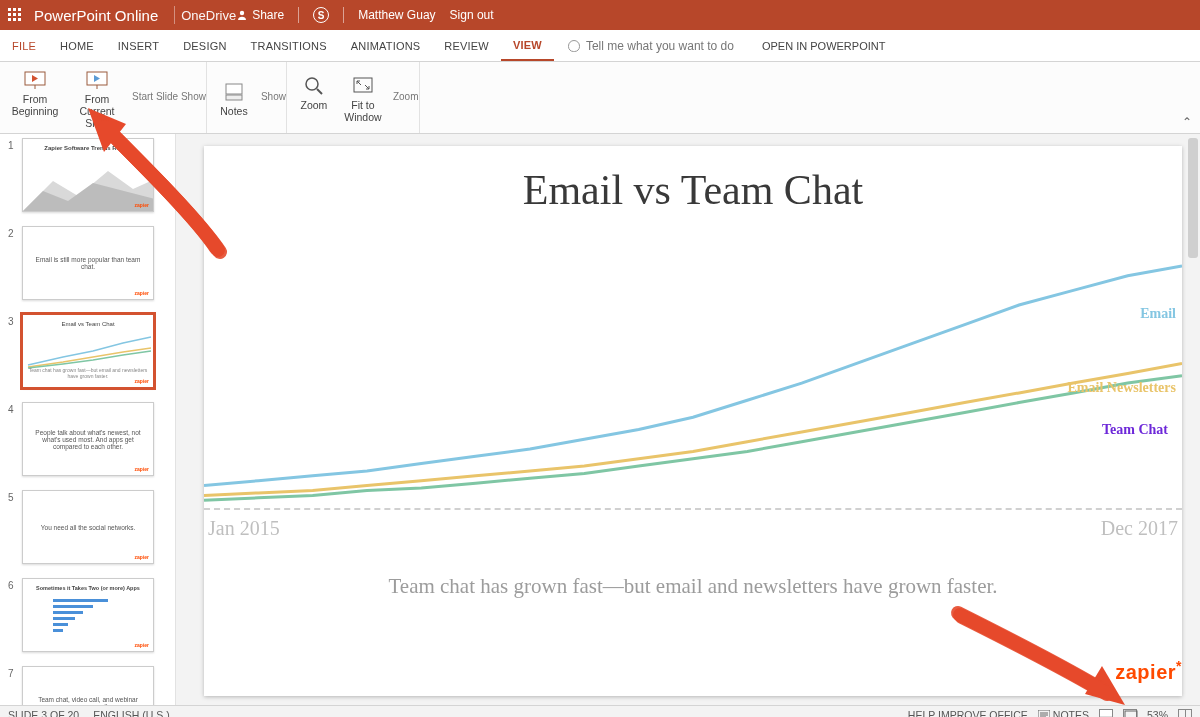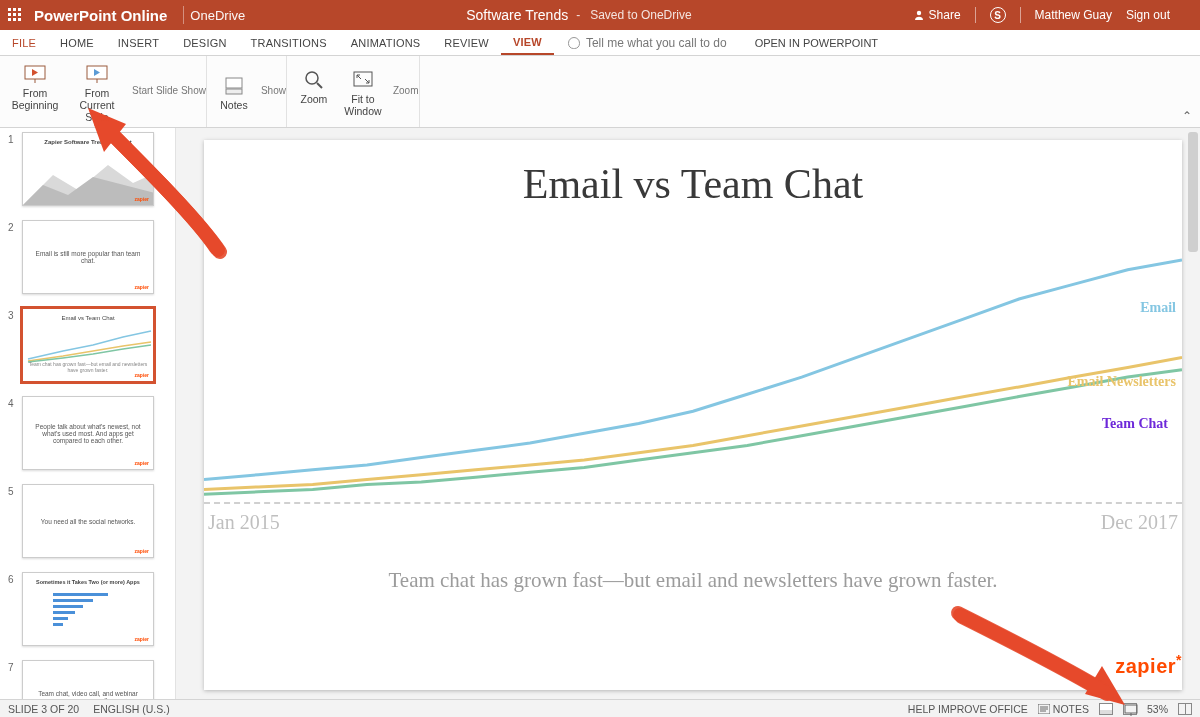--- a/index.html
+++ b/index.html
@@ -2,33 +2,33 @@
 <html><head>
 <meta charset="utf-8">
 <style>
   * { box-sizing: border-box; margin: 0; padding: 0; font-family: "Segoe UI", Arial, sans-serif; }
   html, body { width: 1200px; height: 717px; overflow: hidden; background: #fff; }
 
   
   .titlebar { height: 30px; background: #B7472A; color: #fff; display: flex; align-items: center; font-size: 12px; }
   .waffle { width: 30px; height: 30px; display: flex; align-items: center; justify-content: center; cursor: pointer; }
   .waffle svg rect { fill: #fff; }
-  .brand { font-weight: 700; font-size: 15px; padding: 0 10px 0 4px; }
+  .brand { font-weight: 400; font-size: 15px; padding: 0 10px 0 4px; }
   .divider-v { width: 1px; height: 18px; background: rgba(255,255,255,0.4); margin: 0 6px; }
   .location { font-size: 13px; opacity: 0.95; }
   .doc-title-wrap { flex: 1; text-align: center; display: flex; align-items: center; justify-content: center; gap: 8px; }
   .doc-title { font-size: 14px; font-weight: 400; }
   .saved { font-size: 12px; opacity: 0.85; }
   .title-right { display: flex; align-items: center; gap: 14px; padding-right: 30px; }
   .title-right .share { display: flex; align-items: center; gap: 4px; cursor: pointer; }
   .skype-icon { width: 16px; height: 16px; border: 1px solid #fff; border-radius: 50%; display: flex; align-items: center; justify-content: center; font-size: 10px; font-weight: bold; }
   .top-sep { width:1px; height:16px; background: rgba(255,255,255,0.5); }
 
   
-  .tabs { height: 26px; background: #fff; border-bottom: 1px solid #d4d4d4; display: flex; align-items: stretch; font-size: 11px; color: #444; }
+  .tabs { height: 32px; background: #fff; border-bottom: 1px solid #d4d4d4; display: flex; align-items: stretch; font-size: 11px; color: #444; }
   .tab { padding: 0 12px; display: flex; align-items: center; cursor: pointer; text-transform: uppercase; letter-spacing: 0.2px; }
   .tab.file { color: #B7472A; font-weight: 400; }
   .tab.active { color: #B7472A; border-bottom: 2px solid #B7472A; font-weight: 600; background:#fff; }
   .tell-me { display: flex; align-items: center; gap: 6px; color: #777; font-size: 12px; text-transform: none; padding: 0 14px; }
   .tell-me .bulb { width: 12px; height: 12px; border: 1px solid #999; border-radius: 50% 50% 45% 45%; position: relative; }
   .open-in { padding: 0 14px; display: flex; align-items: center; text-transform: uppercase; cursor: pointer; }
   .tabs-spacer { flex: 1; }
 
   
   .ribbon { height: 72px; background: #fcfcfc; border-bottom: 1px solid #d4d4d4; display: flex; align-items: stretch; position: relative; }
@@ -95,24 +95,20 @@
           <rect x="10" y="5" width="3" height="3"></rect>
       <rect x="0" y="10" width="3" height="3"></rect>
           <rect x="5" y="10" width="3" height="3"></rect>
           <rect x="10" y="10" width="3" height="3"></rect>
     </g>
       </svg>
   </div>
   <span class="brand">PowerPoint Online</span>
   <div class="divider-v"></div>
   <span class="location">OneDrive</span>
-  <div class="doc-title-wrap">
-    <span class="doc-title">Software Trends</span>
-    <span class="saved">- &nbsp; Saved to OneDrive</span>
-  </div>
   <div class="title-right">
     <div class="share">
       <svg width="12" height="12">
           <circle cx="6" cy="4" r="2.2" fill="#fff"></circle>
           <path d="M2 11c0-2 2-3.2 4-3.2s4 1.2 4 3.2" fill="#fff"></path>
         </svg>
       <span>Share</span>
     </div>
     <div class="top-sep"></div>
     <div class="skype-icon">S</div>
@@ -126,21 +122,21 @@
   <div class="tab file">FILE</div>
   <div class="tab">HOME</div>
   <div class="tab">INSERT</div>
   <div class="tab">DESIGN</div>
   <div class="tab">TRANSITIONS</div>
   <div class="tab">ANIMATIONS</div>
   <div class="tab">REVIEW</div>
   <div class="tab active">VIEW</div>
   <div class="tell-me">
     <span class="bulb"></span>
-    <span>Tell me what you call to do</span>
+    <span>Tell me what you want to do</span>
   </div>
   <div class="open-in">OPEN IN POWERPOINT</div>
   <div class="tabs-spacer"></div>
 </div>
 
 <div class="ribbon">
   <div class="rgroup">
     <div class="btns">
       <div class="rbtn">
         <div class="ico">

